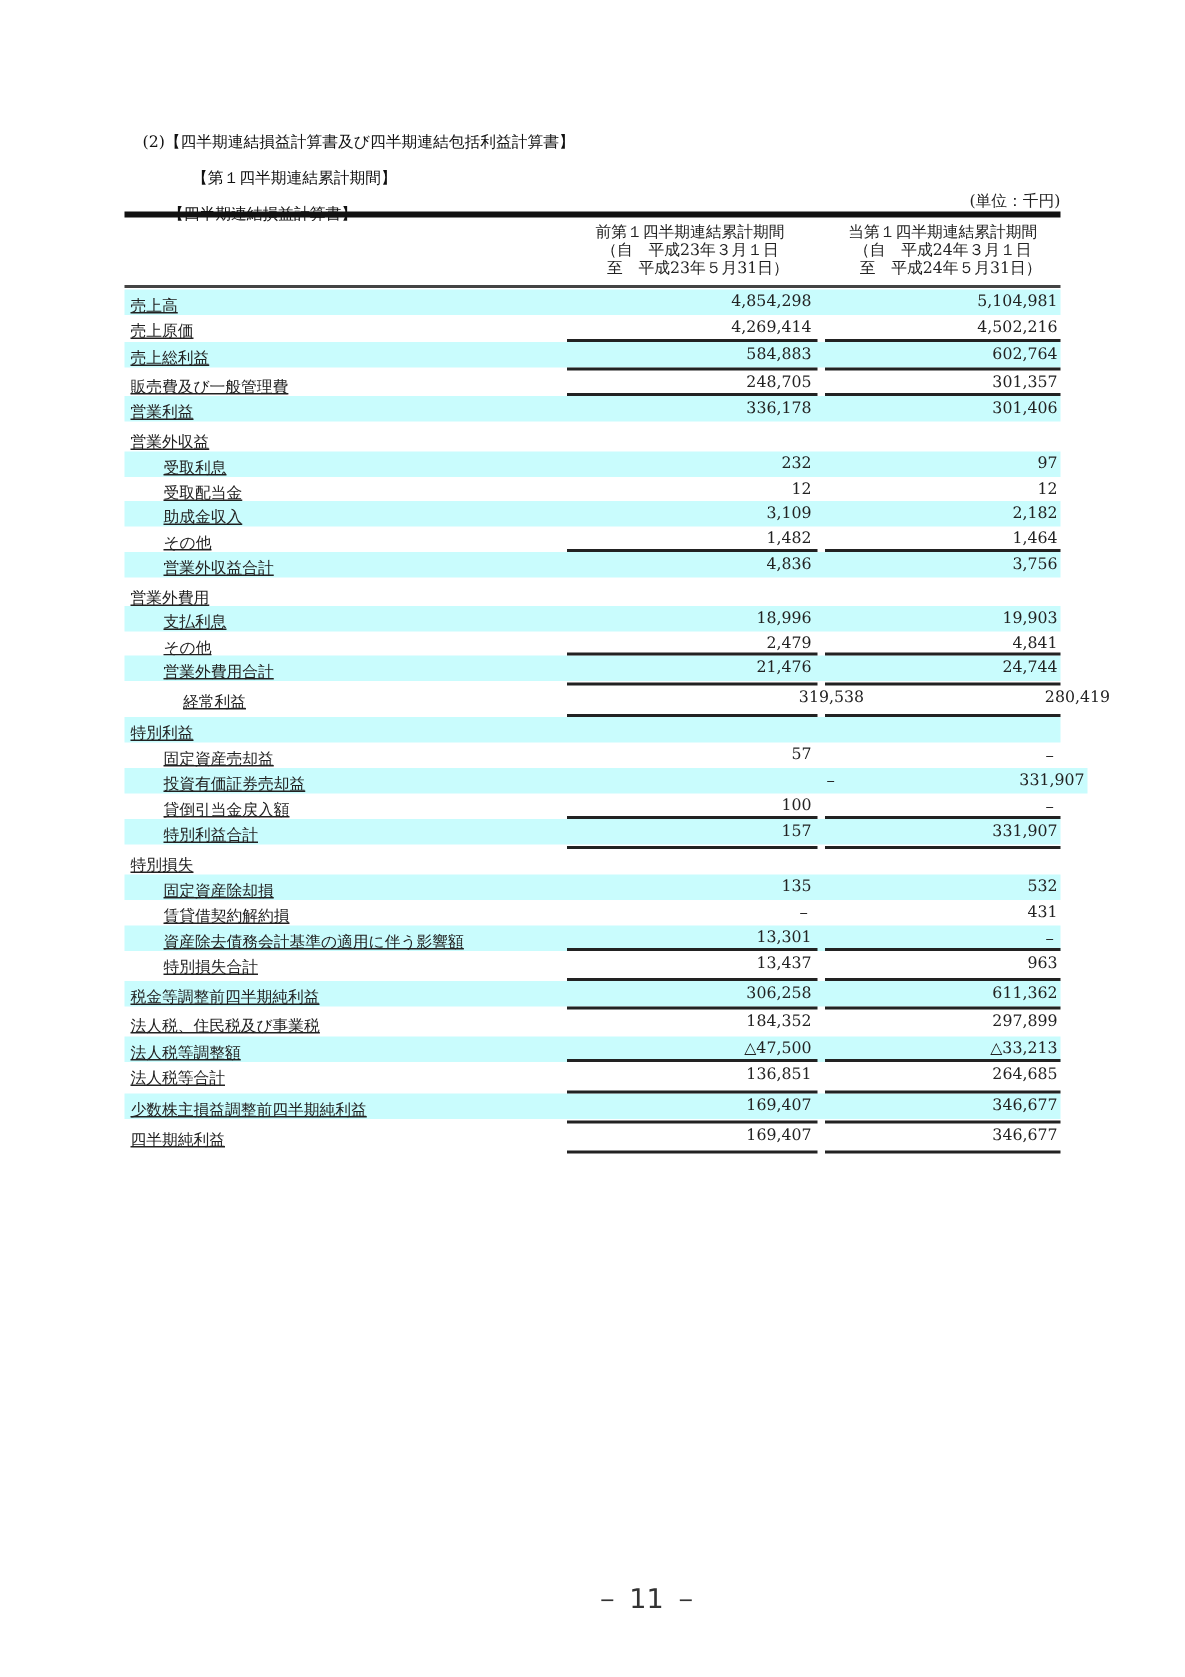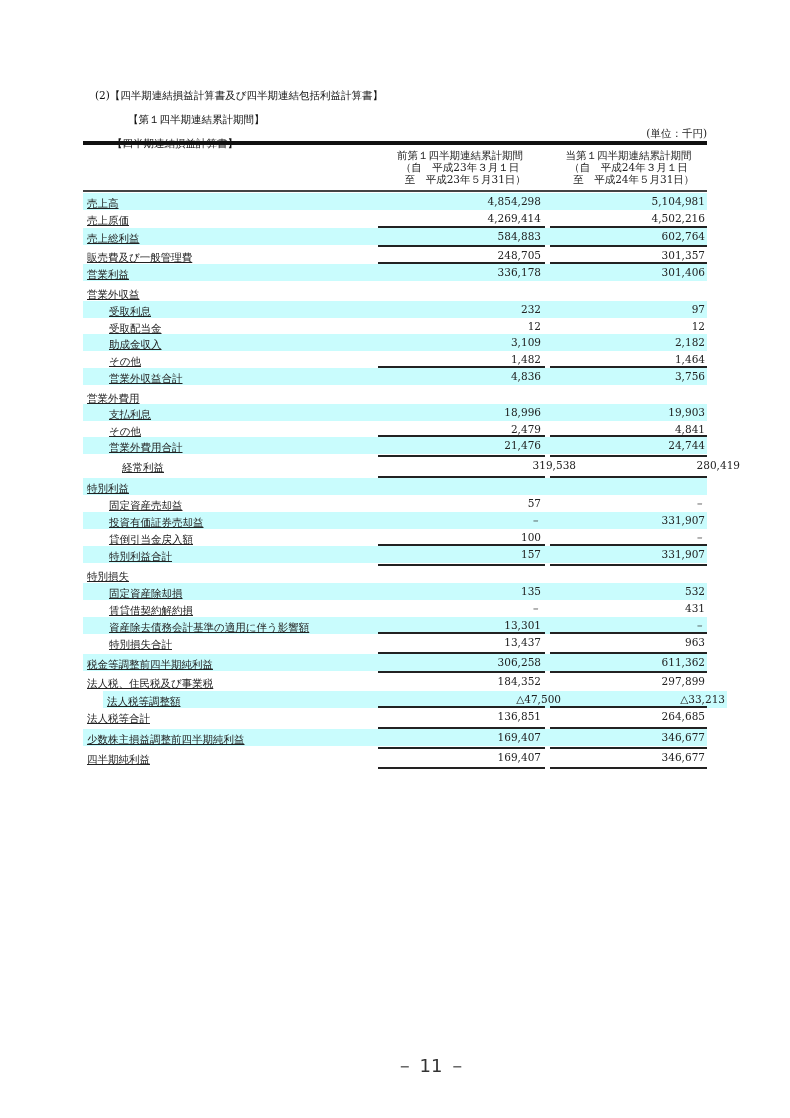--- a/index.html
+++ b/index.html
@@ -137,21 +137,21 @@
       <span class="v1"></span>
       <span class="v2"></span>
     </div>
     <div class="bline bl1" style="top: 476px;"></div>
     <div class="bline bl2" style="top: 476px;"></div>
     <div class="row" style="top: 495px;">
       <span class="lbl ind">固定資産売却益</span>
       <span class="v1">57</span>
       <span class="v2">－</span>
     </div>
-    <div class="row shade" style="top: 512px;">
+    <div class="row shade" style="top: 512px; padding-left: 18px;">
       <span class="lbl ind">投資有価証券売却益</span>
       <span class="v1">－</span>
       <span class="v2">331,907</span>
     </div>
     <div class="row" style="top: 529px;">
       <span class="lbl ind">貸倒引当金戻入額</span>
       <span class="v1">100</span>
       <span class="v2">－</span>
     </div>
     <div class="row shade" style="top: 546px;">
@@ -197,21 +197,21 @@
     </div>
     <div class="bline bl1" style="top: 652px;"></div>
     <div class="bline bl2" style="top: 652px;"></div>
     <div class="row" style="top: 673px;">
       <span class="lbl">法人税、住民税及び事業税</span>
       <span class="v1">184,352</span>
       <span class="v2">297,899</span>
     </div>
     <div class="bline bl1" style="top: 671px;"></div>
     <div class="bline bl2" style="top: 671px;"></div>
-    <div class="row shade" style="top: 691px; margin-left: 20px;">
+    <div class="row shade" style="top: 691px;">
       <span class="lbl">法人税等調整額</span>
       <span class="v1">△47,500</span>
       <span class="v2">△33,213</span>
     </div>
     <div class="row" style="top: 708px;">
       <span class="lbl">法人税等合計</span>
       <span class="v1">136,851</span>
       <span class="v2">264,685</span>
     </div>
     <div class="bline bl1" style="top: 706px;"></div>

